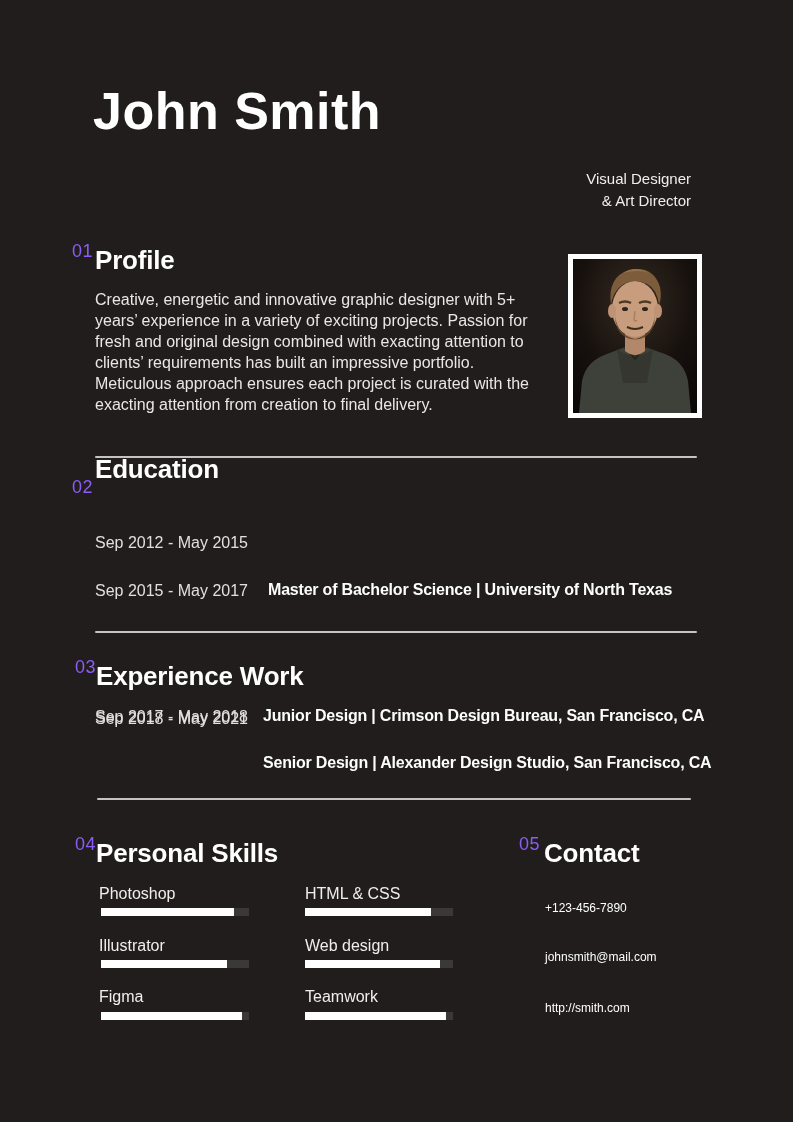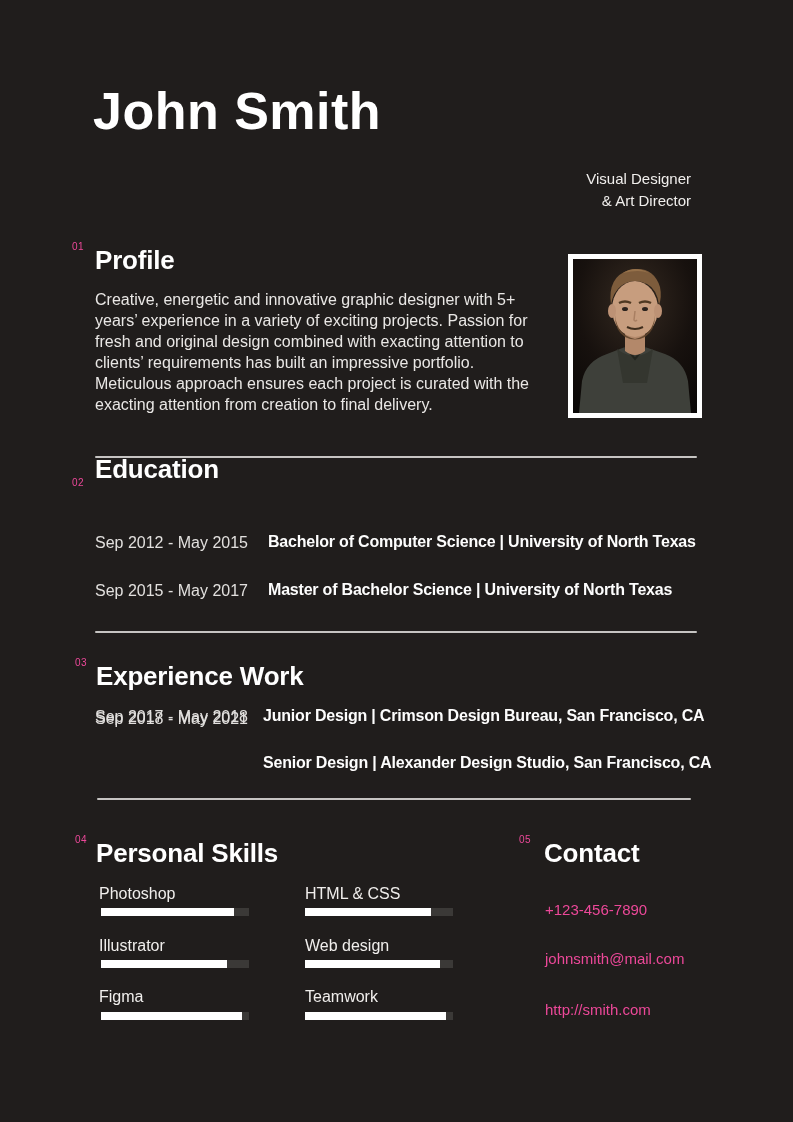--- a/index.html
+++ b/index.html
@@ -9,38 +9,38 @@
     background:#201d1c; overflow:hidden;
     font-family:"Liberation Sans", sans-serif; color:#e8e6e4;
   }
   .abs { position:absolute; }
   .name {
     left:93px; top:85px; font-size:52px; font-weight:bold; color:#ffffff;
     letter-spacing:0.5px; line-height:1.0;
   }
   .subtitle { left:95px; top:152px; font-size:23px; font-weight:400; color:#f2f0ee; letter-spacing:0.3px; }
   .tagline { right:102px; top:168px; font-size:15px; line-height:21.5px; color:#f0eeec; text-align:right;margin-left:32px; }
-  .sec-num { position:absolute; font-size:10px; color:#ec4899; letter-spacing:0.5px; }
+  .sec-num { position:absolute; font-size:18px; color:#8b5cf6; letter-spacing:0.5px; }
   .sec-title { position:absolute; font-size:26px; font-weight:bold; color:#ffffff; letter-spacing:-0.2px; }
   .profile-text { left:95px; top:289px; width:458px; font-size:16px; line-height:21px; color:#e9e7e5; }
   .photo-frame {
     left:568px; top:254px; width:134px; height:164px;
     background:#ffffff; padding:5px;
   }
   .photo-frame svg { display:block; width:124px; height:154px; }
   .divider { height:2px; background:#c6c4c2; border-radius:1px; }
   .d1 { left:95px; top:456px; width:602px; }
   .d2 { left:95px; top:631px; width:602px; }
   .d3 { left:97px; top:798px; width:594px; }
   .row-date { position:absolute; left:95px; font-size:16px; color:#e2e0de; }
   .row-desc { position:absolute; font-size:16px; font-weight:bold; color:#fdfdfd; letter-spacing:-0.2px; }
   .skill-label { position:absolute; font-size:16px; color:#f0eeec; }
   .skill-track { position:absolute; width:148px; height:8px; background:#3b3937; }
   .skill-fill { height:8px; background:#ffffff; }
-  .contact-item { position:absolute; left:545px; font-size:15px; color:#ec4899; }
+  .contact-item { position:absolute; left:545px; font-size:12px; color:#ffffff; }
 </style>
 </head>
 <body>
 
 <div class="page">
 
   <div class="abs name">John Smith</div>
   <div class="abs tagline">
     <div>Visual Designer</div>
     <div>&amp; Art Director</div>
@@ -86,21 +86,20 @@
       <path d="M42,56 Q44,76 62,80 Q80,76 82,56 Q82,72 72,78 Q62,83 52,78 Q42,72 42,56 Z" fill="#61452c" opacity="0.9"></path>
       <path d="M54,68 Q62,72 70,68" stroke="#3f2d1c" stroke-width="2" fill="none"></path>
     </svg>
   </div>
 
   <div class="abs divider d1"></div>
 
   <span class="sec-num" style="left:72px; top:477px;">02</span>
   <span class="sec-title" style="left:95px; top:454px;">Education</span>
   <div class="row-date" style="top:534px;">Sep 2012 - May 2015</div>
-  <div class="row-desc" style="left:268px; top:533px;">Bachelor of Computer Science | University of North Texas</div>
   <div class="row-date" style="top:582px;">Sep 2015 - May 2017</div>
   <div class="row-desc" style="left:268px; top:581px;">Master of Bachelor Science | University of North Texas</div>
 
   <div class="abs divider d2"></div>
 
   <span class="sec-num" style="left:75px; top:657px;">03</span>
   <span class="sec-title" style="left:96px; top:661px;">Experience Work</span>
   <div class="row-date" style="top:708px;">Sep 2017 - May 2018</div>
   <div class="row-desc" style="left:263px; top:707px;">Junior Design | Crimson Design Bureau, San Francisco, CA</div>
   <div class="row-date" style="top:710px;">Sep 2018 - May 2021</div>

